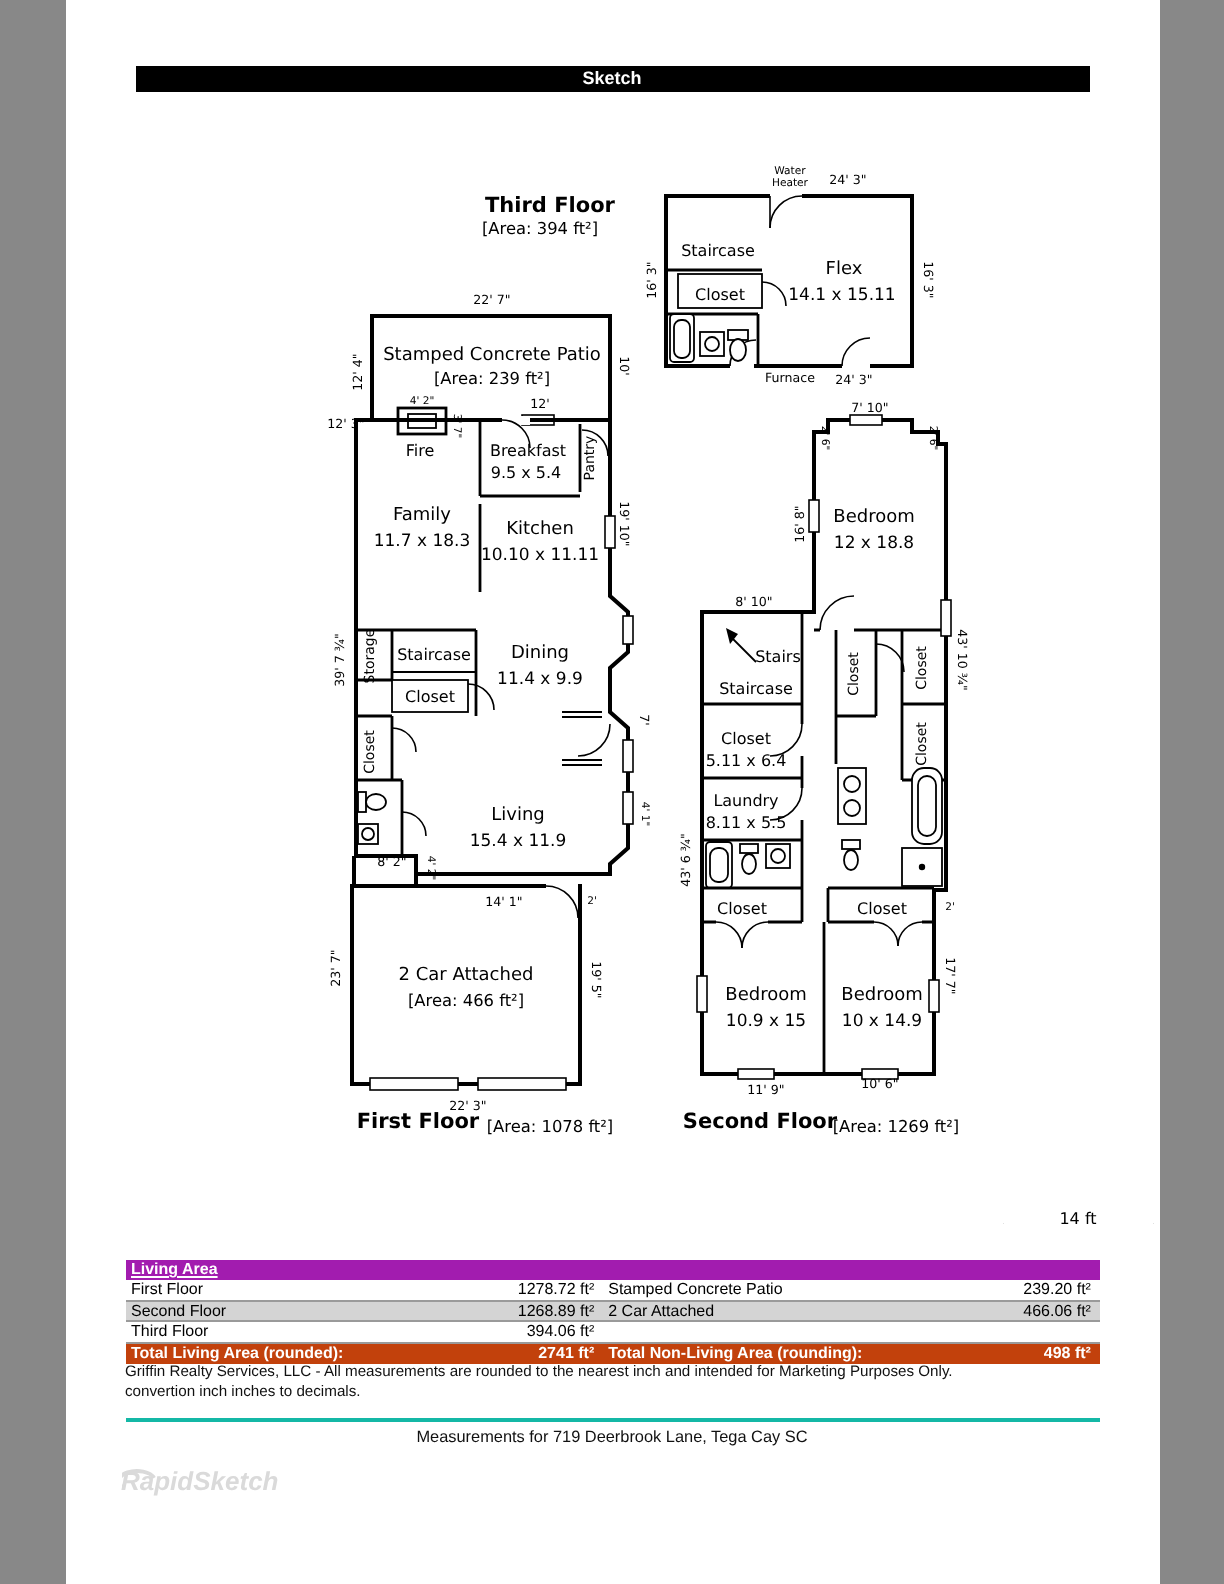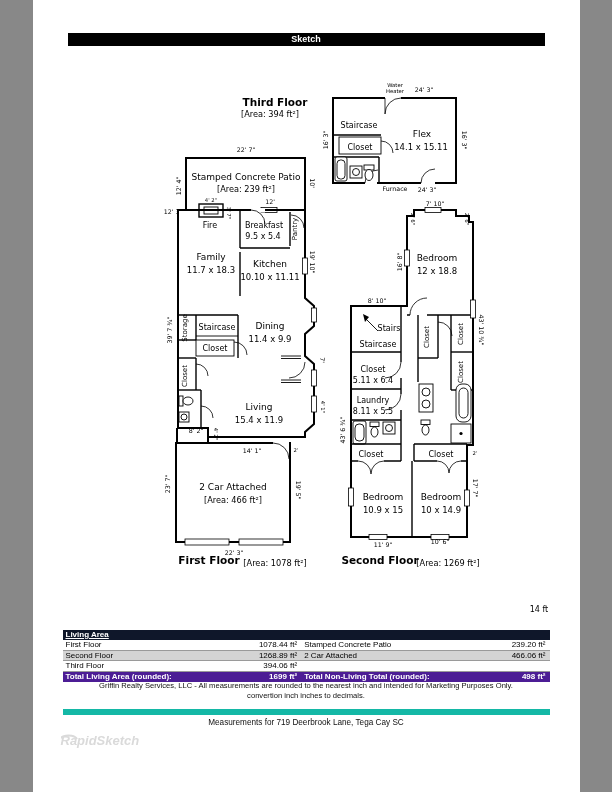--- a/index.html
+++ b/index.html
@@ -19,30 +19,30 @@
   .rl{font-size:9px;text-anchor:middle}
   .rd{font-size:8.5px;text-anchor:middle}
   .sl{font-size:8px;text-anchor:middle}
   .vl{font-size:7px;text-anchor:middle}
   .dm{font-size:6.3px;text-anchor:middle}
   .dm2{font-size:5.3px;text-anchor:middle}
   .ft{font-size:10.5px;font-weight:bold;text-anchor:middle}
   .fa{font-size:8.2px;text-anchor:middle}
   .tbl{position:absolute;left:30px;right:30px;top:630px;font-size:8px;}
   .tbl-head,.trow,.ttotal{display:grid;}
-  .tbl-head{grid-template-columns:49% 51%;background:#0f172a;color:#fff;font-weight:bold;height:10px;line-height:10px;text-decoration:underline;}
+  .tbl-head{grid-template-columns:49% 51%;background:#a21caf;color:#fff;font-weight:bold;height:10px;line-height:10px;text-decoration:underline;}
   .tbl-head span{padding-left:3px;}
   .trow{grid-template-columns:31% 18% 32% 19%;height:9.5px;line-height:9.5px;border-bottom:1px solid #9a9a9a;}
   .trow.alt{background:#d4d4d4;}
-  .ttotal{grid-template-columns:31% 18% 32% 19%;background:#4c1d95;color:#fff;font-weight:bold;height:10px;line-height:10px;}
+  .ttotal{grid-template-columns:31% 18% 32% 19%;background:#c2410c;color:#fff;font-weight:bold;height:10px;line-height:10px;}
   .lbl{padding-left:3px;overflow:hidden;white-space:nowrap;}
   .val{text-align:right;padding-right:4px;white-space:nowrap;}
-  .disclaimer{position:absolute;left:30px;right:30px;top:681px;text-align:center;
+  .disclaimer{position:absolute;left:30px;right:30px;top:681px;
               font-size:7.6px;line-height:9.6px;color:#111;}
-  .address{position:absolute;left:30px;right:30px;top:709px;border-top:6px solid #14b8a6;
+  .address{position:absolute;left:30px;right:30px;top:709px;border-top:2px solid #14b8a6;
            padding-top:3px;text-align:center;font-size:8.2px;color:#111;}
   .watermark{position:absolute;left:28px;top:733px;color:#dadada;font-size:13px;
              font-weight:bold;font-style:italic;display:flex;gap:2px;}
 </style>
 </head>
 <body>
 
 <div class="page">
 
   <div class="topbar">
@@ -326,40 +326,40 @@
       <text x="506" y="612" class="sl">14 ft</text>
     </g>
   </svg>
 
   <div class="tbl">
     <div class="tbl-head">
       <span>Living Area</span>
     </div>
     <div class="trow">
       <span class="lbl">First Floor</span>
-      <span class="val">1078.44 ft²</span>
+      <span class="val">1278.72 ft²</span>
       <span class="lbl">Stamped Concrete Patio</span>
       <span class="val">239.20 ft²</span>
     </div>
     <div class="trow alt">
       <span class="lbl">Second Floor</span>
       <span class="val">1268.89 ft²</span>
       <span class="lbl">2 Car Attached</span>
       <span class="val">466.06 ft²</span>
     </div>
     <div class="trow">
       <span class="lbl">Third Floor</span>
       <span class="val">394.06 ft²</span>
       <span class="lbl"></span>
       <span class="val"></span>
     </div>
     <div class="ttotal">
       <span class="lbl">Total Living Area (rounded):</span>
-      <span class="val">1699 ft²</span>
-      <span class="lbl">Total Non-Living Total (rounded):</span>
+      <span class="val">2741 ft²</span>
+      <span class="lbl">Total Non-Living Area (rounding):</span>
       <span class="val">498 ft²</span>
     </div>
   </div>
 
   <div class="disclaimer">
     <div>Griffin Realty Services, LLC - All measurements are rounded to the nearest inch and intended for Marketing Purposes Only.</div>
     <div>convertion inch inches to decimals.</div>
   </div>
   <div class="address">
     <span>Measurements for 719 Deerbrook Lane, Tega Cay SC</span>

